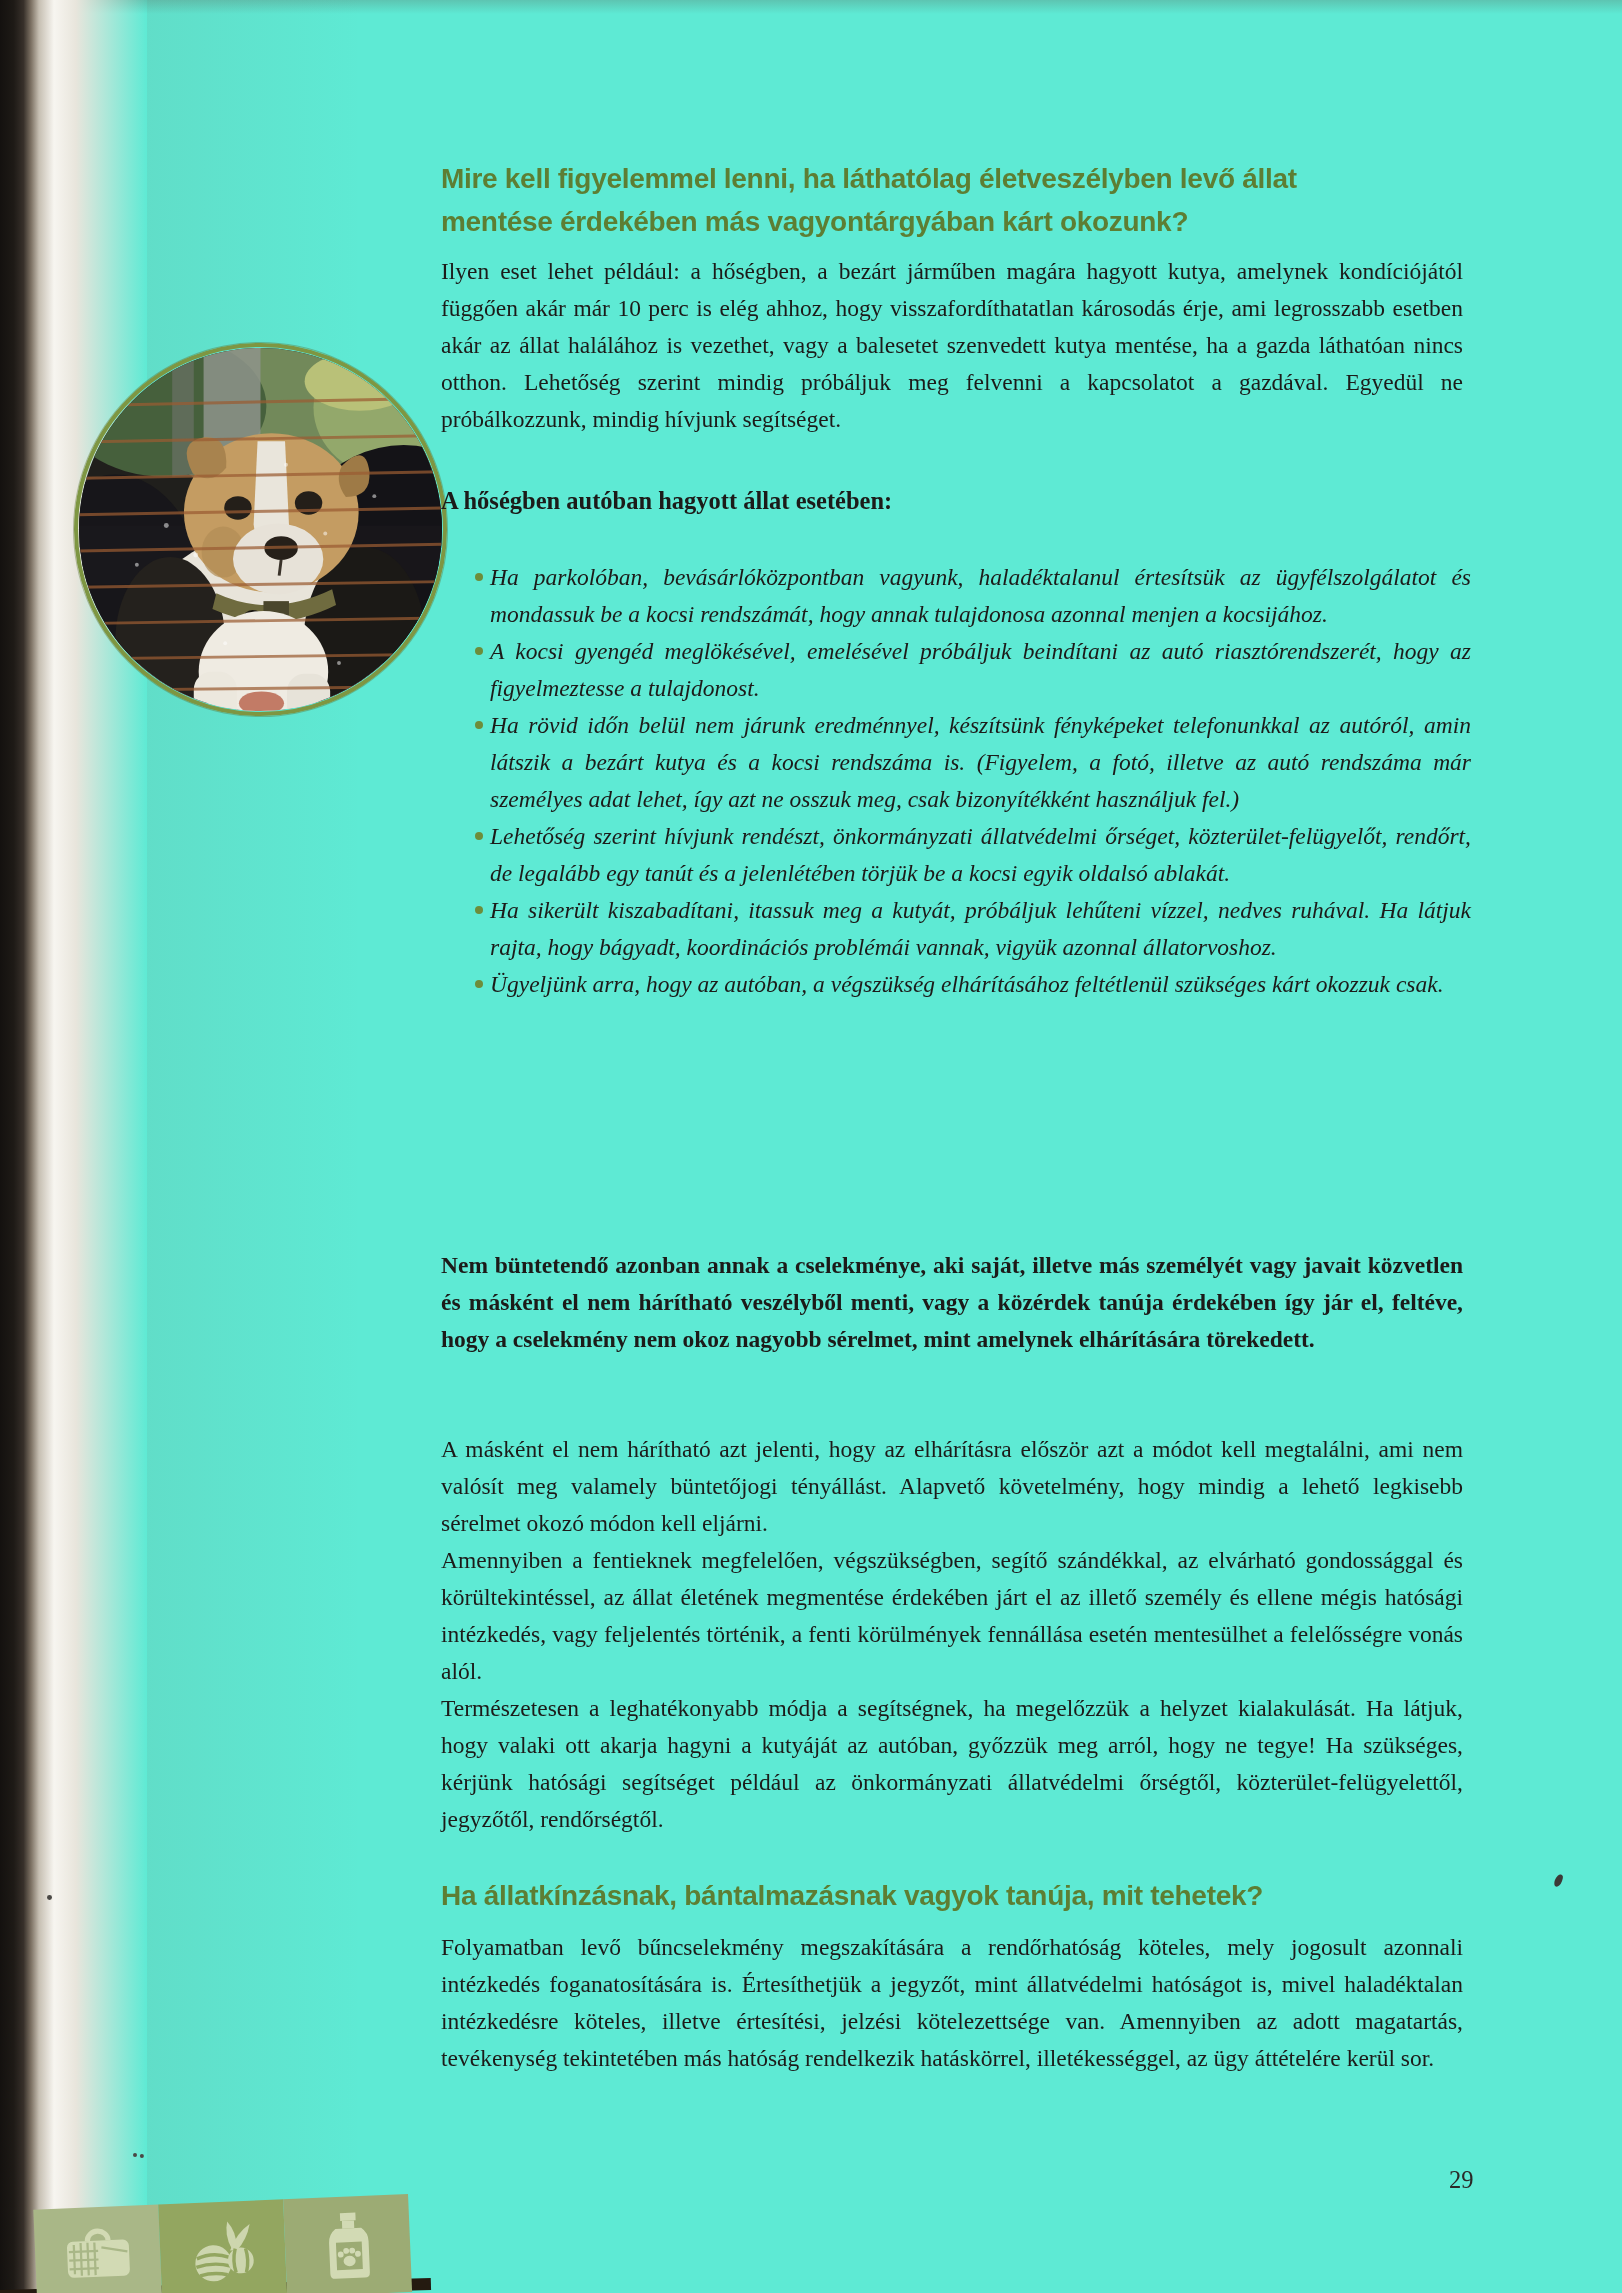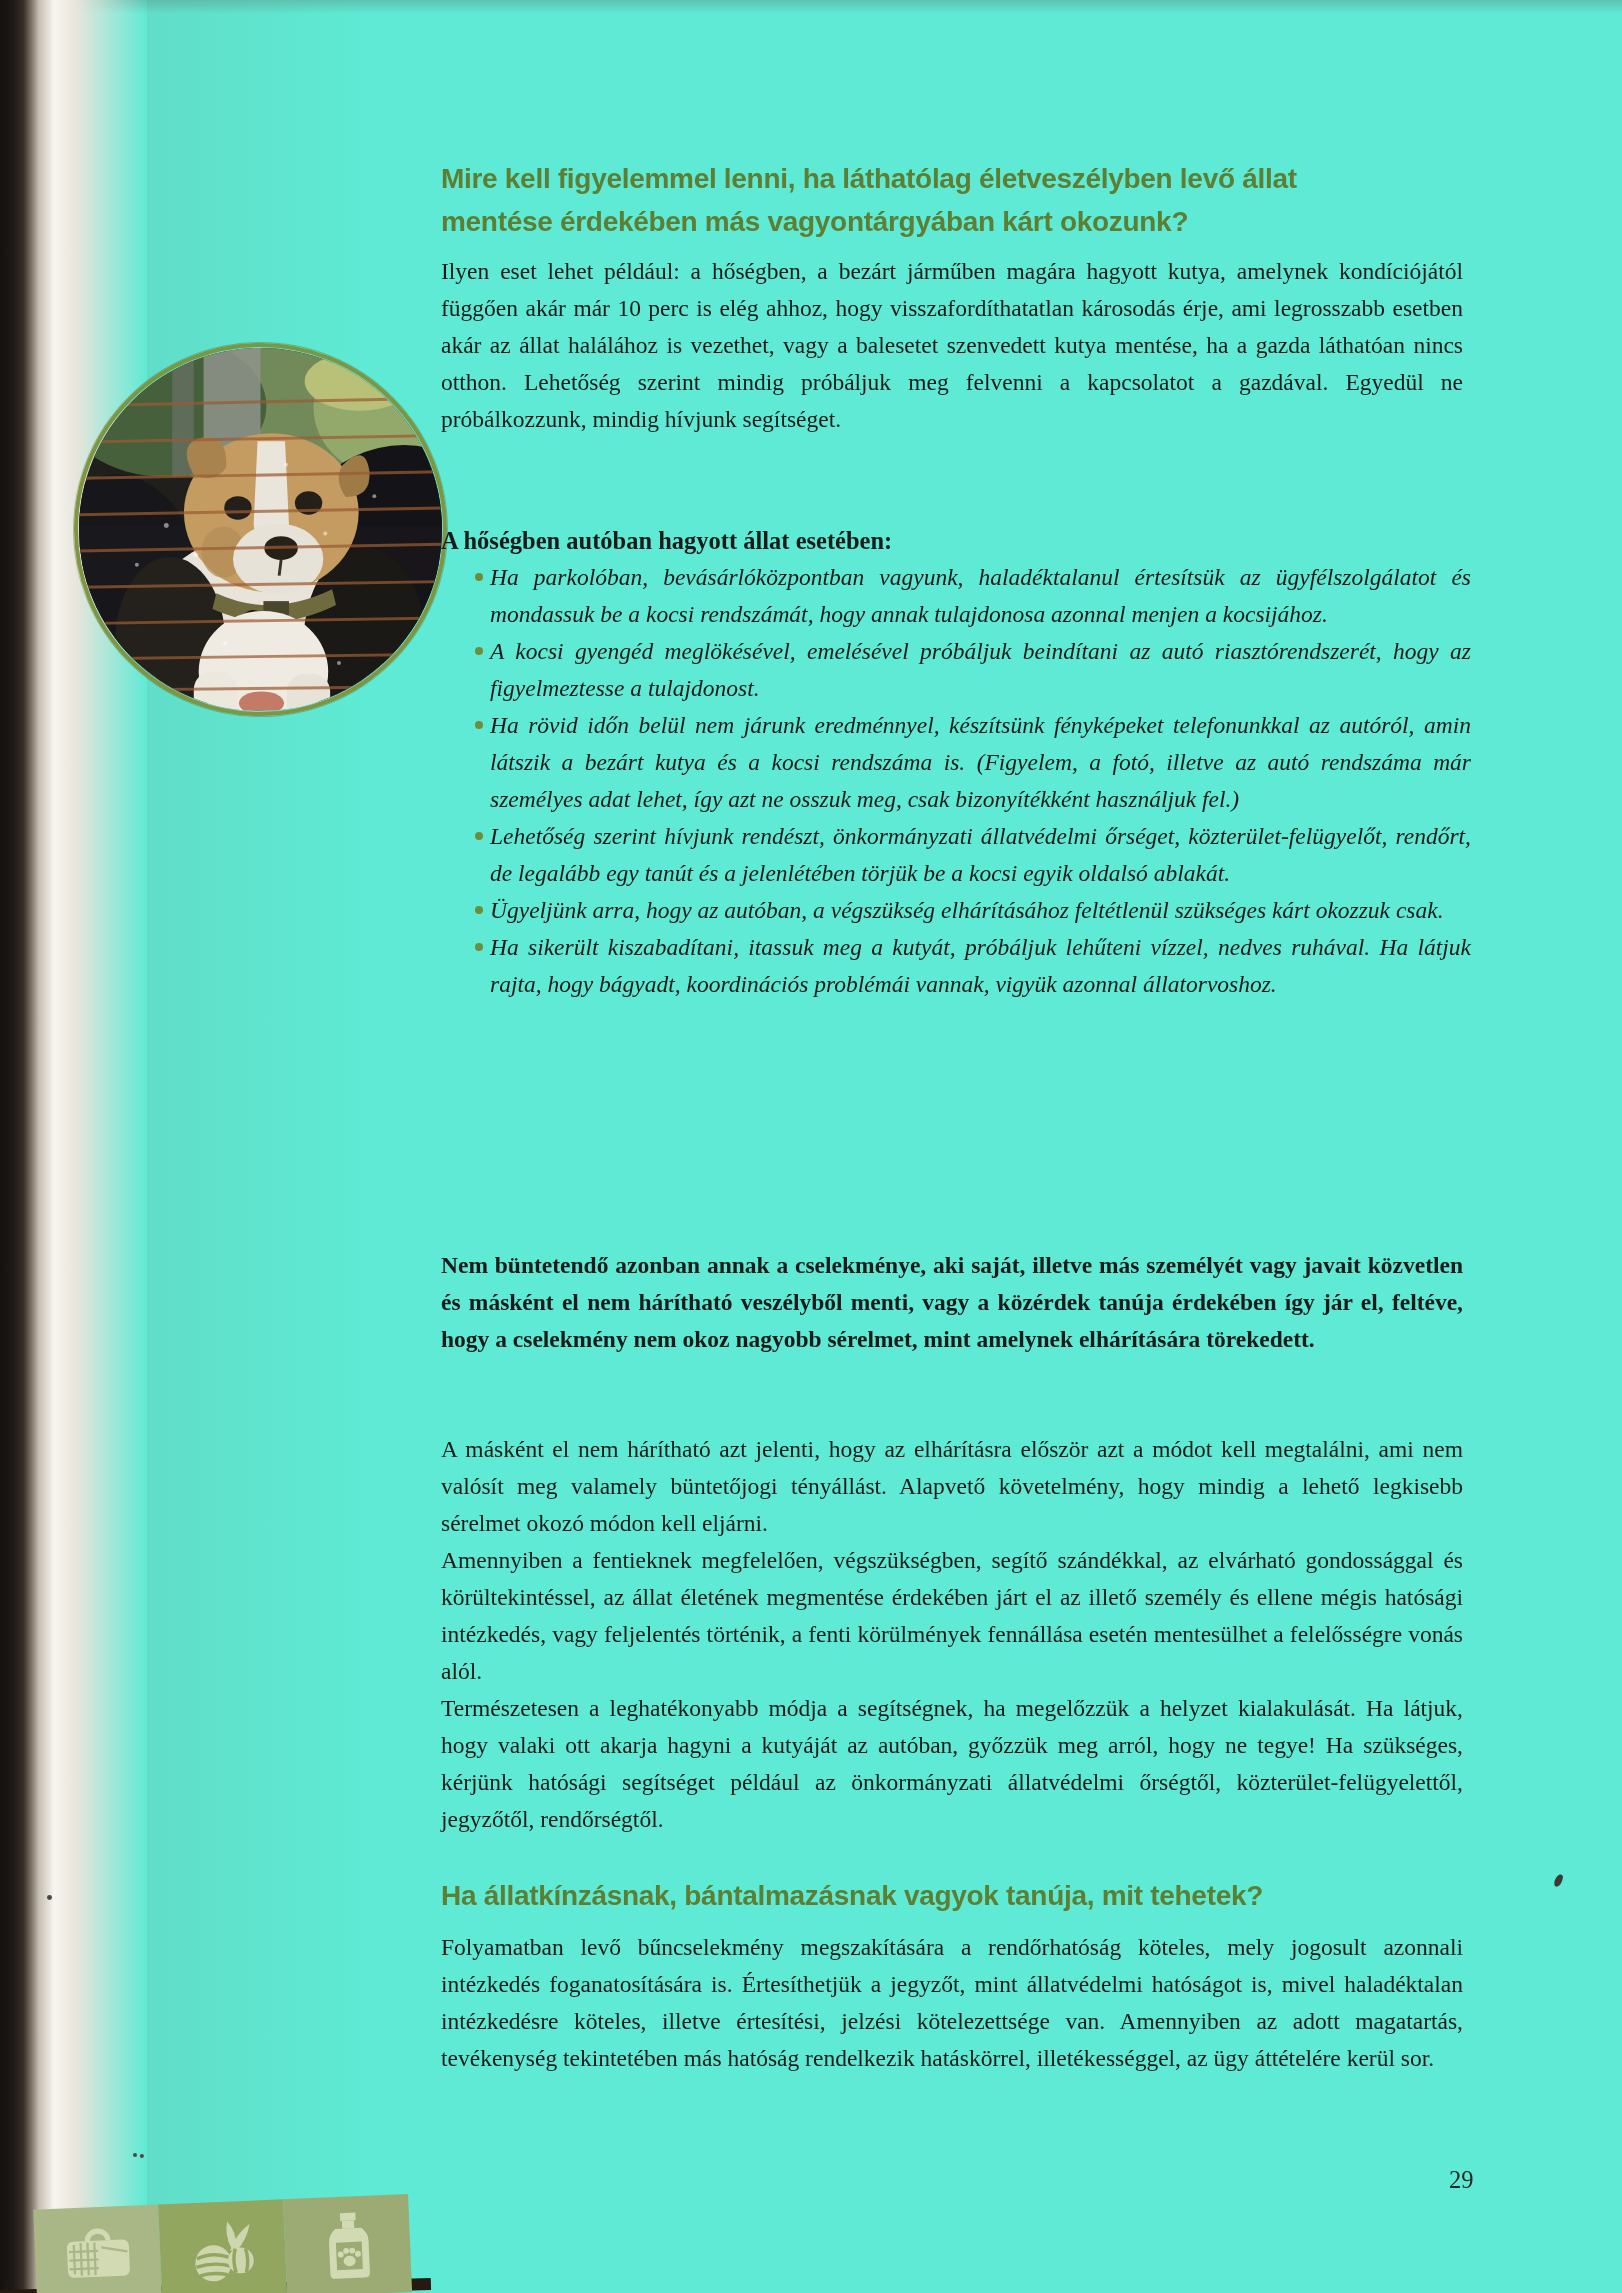--- a/index.html
+++ b/index.html
@@ -123,29 +123,29 @@
             <circle cx="90" cy="182" r="2.5"></circle>
           <circle cx="266" cy="322" r="2"></circle>
             <circle cx="212" cy="120" r="2"></circle>
           <circle cx="60" cy="222" r="2"></circle>
             <circle cx="302" cy="152" r="2"></circle>
         </g>
       </g>
     </svg>
   </div>
 
-  <div class="blk subhead" style="top:482px;margin-top:40px;">A hőségben autóban hagyott állat esetében:</div>
+  <div class="blk subhead" style="top:482px;">A hőségben autóban hagyott állat esetében:</div>
 
   <ul class="blk blist" style="top:551px;">
     <li>Ha parkolóban, bevásárlóközpontban vagyunk, haladéktalanul értesítsük az ügyfélszolgálatot és mondassuk be a kocsi rendszámát, hogy annak tulajdonosa azonnal menjen a kocsijához.</li>
     <li>A kocsi gyengéd meglökésével, emelésével próbáljuk beindítani az autó riasztórendszerét, hogy az figyelmeztesse a tulajdonost.</li>
     <li>Ha rövid időn belül nem járunk eredménnyel, készítsünk fényképeket telefonunkkal az autóról, amin látszik a bezárt kutya és a kocsi rendszáma is. (Figyelem, a fotó, illetve az autó rendszáma már személyes adat lehet, így azt ne osszuk meg, csak bizonyítékként használjuk fel.)</li>
     <li>Lehetőség szerint hívjunk rendészt, önkormányzati állatvédelmi őrséget, közterület-felügyelőt, rendőrt, de legalább egy tanút és a jelenlétében törjük be a kocsi egyik oldalsó ablakát.</li>
+    <li>Ha sikerült kiszabadítani, itassuk meg a kutyát, próbáljuk lehűteni vízzel, nedves ruhával. Ha látjuk rajta, hogy bágyadt, koordinációs problémái vannak, vigyük azonnal állatorvoshoz.</li>
     <li>Ügyeljünk arra, hogy az autóban, a végszükség elhárításához feltétlenül szükséges kárt okozzuk csak.</li>
-    <li>Ha sikerült kiszabadítani, itassuk meg a kutyát, próbáljuk lehűteni vízzel, nedves ruhával. Ha látjuk rajta, hogy bágyadt, koordinációs problémái vannak, vigyük azonnal állatorvoshoz.</li>
   </ul>
 
   <p class="blk body bold" style="top:1247px;">Nem büntetendő azonban annak a cselekménye, aki saját, illetve más személyét vagy javait közvetlen és másként el nem hárítható veszélyből menti, vagy a közérdek tanúja érdekében így jár el, feltéve, hogy a cselekmény nem okoz nagyobb sérelmet, mint amelynek elhárítására törekedett.</p>
 
   <div class="blk green-h" style="top:1874px;">
     <span class="hl">Ha állatkínzásnak, bántalmazásnak vagyok tanúja, mit tehetek?</span>
   </div>
 
   <div class="blk pgroup" style="top:1431px;">
     <p class="body">A másként el nem hárítható azt jelenti, hogy az elhárításra először azt a módot kell megtalálni, ami nem valósít meg valamely büntetőjogi tényállást. Alapvető követelmény, hogy mindig a lehető legkisebb sérelmet okozó módon kell eljárni.</p>

